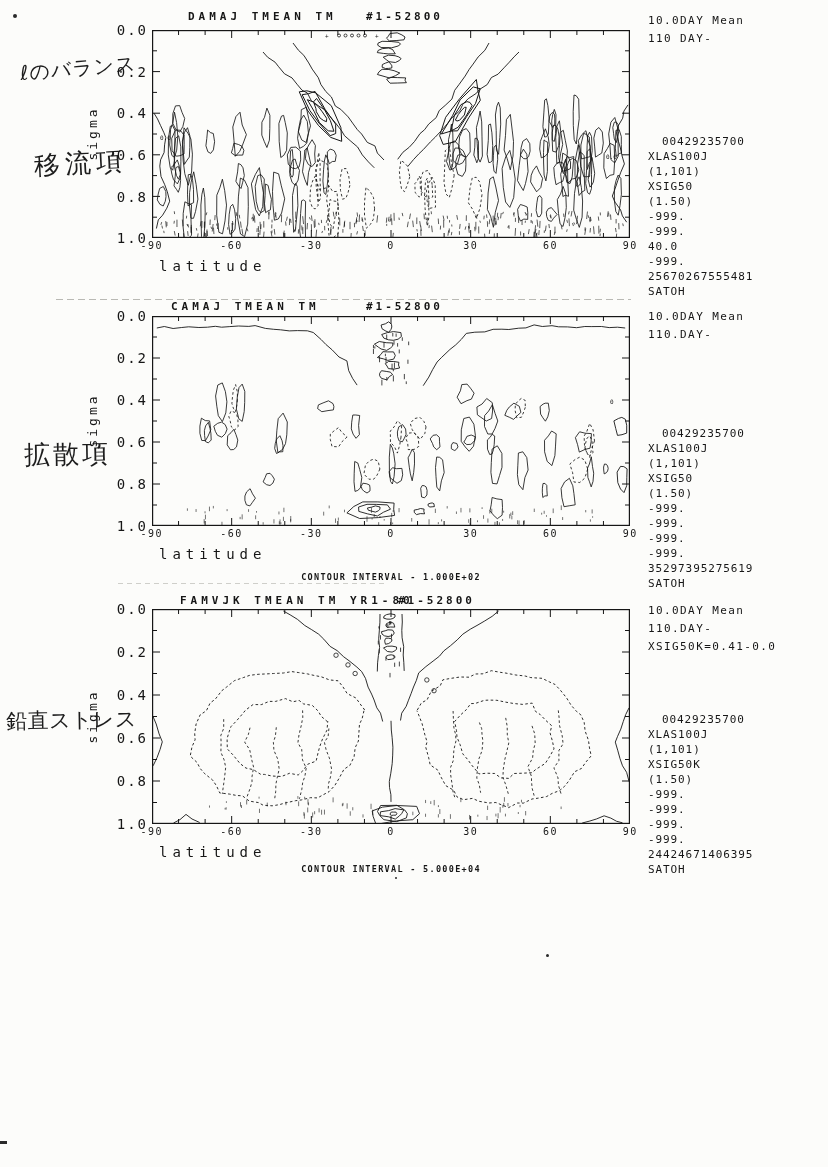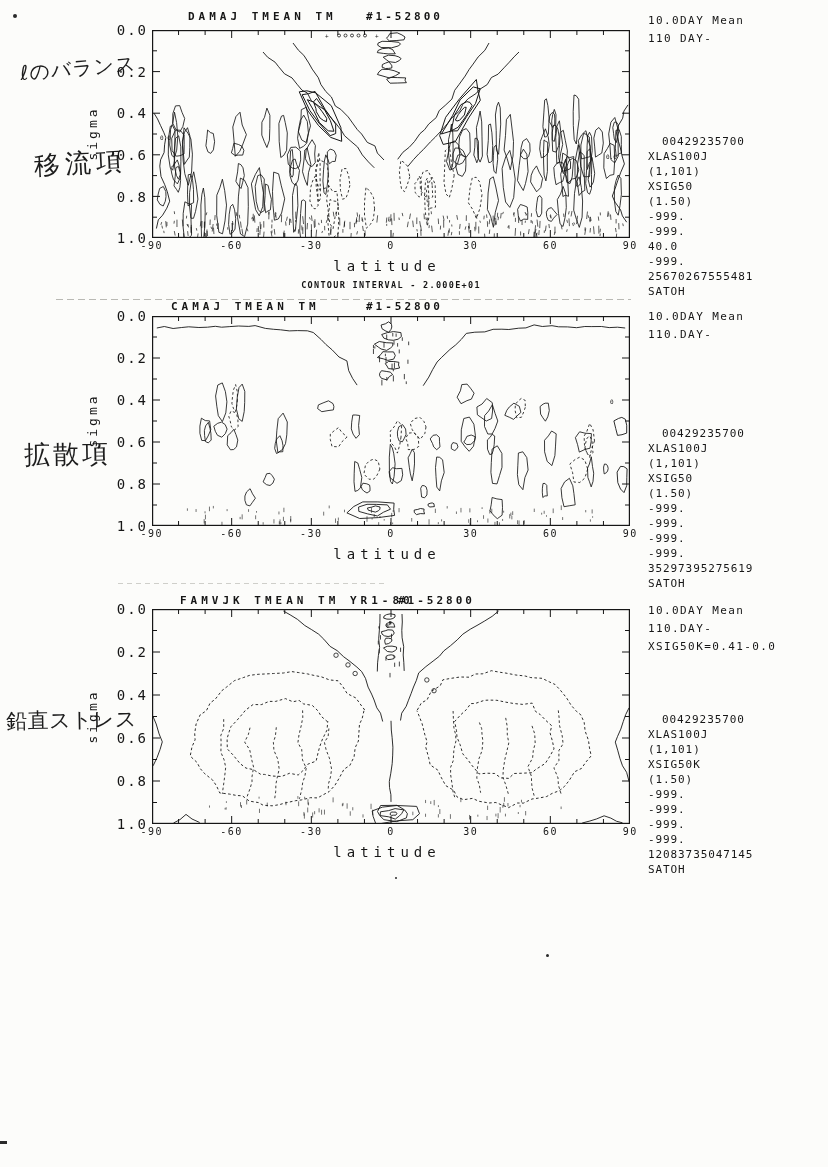--- a/index.html
+++ b/index.html
@@ -24,21 +24,21 @@
   .yticks{position:absolute;left:100px;width:48px;display:flex;flex-direction:column}
   .yticks div{flex:1;display:flex;align-items:center;justify-content:flex-end;font-size:14px;letter-spacing:2px}
   #p1 .yticks{top:9px;height:250px}
   #p2 .yticks{top:-1px;height:252px}
   #p3 .yticks{top:-5px;height:258px}
 
   .xticks{position:absolute;left:112px;width:558px;display:flex}
   .xticks div{flex:1;text-align:center;font-size:10px;letter-spacing:1.5px}
   #p1 .xticks{top:240px} #p2 .xticks{top:232px} #p3 .xticks{top:234px}
 
-  .xlabel{position:absolute;left:148px;width:478px;text-align:center;font-size:14px;letter-spacing:5px}
+  .xlabel{position:absolute;left:159px;width:478px;font-size:14px;letter-spacing:5px}
   #p1 .xlabel{top:258px} #p2 .xlabel{top:250px} #p3 .xlabel{top:252px}
 
   .cfooter{position:absolute;left:152px;width:478px;text-align:center;font-size:8.5px;font-weight:bold;letter-spacing:1.3px}
   #p1 .cfooter{top:280px} #p2 .cfooter{top:276px} #p3 .cfooter{top:272px}
 
   .sigma{position:absolute;left:62px;width:60px;text-align:center;font-size:13px;letter-spacing:3px;transform:rotate(-90deg)}
   #p1 .sigma{top:126px} #p2 .sigma{top:117px} #p3 .sigma{top:117px}
 
   .meta{position:absolute;left:648px;width:176px;font-size:11px}
   #p1 .meta{top:12px;height:284px} #p2 .meta{top:12px;height:284px} #p3 .meta{top:10px;height:290px}
@@ -518,21 +518,20 @@
     <div class="xticks">
         <div>-90</div>
         <div>-60</div>
         <div>-30</div>
         <div>0</div>
         <div>30</div>
         <div>60</div>
         <div>90</div>
       </div>
     <div class="xlabel">latitude</div>
-    <div class="cfooter">CONTOUR INTERVAL - 2.000E+01</div>
     <div class="meta">
       <div class="meta-top">
           <div>10.0DAY Mean</div>
           <div>110 DAY-</div>
         </div>
       <div class="meta-block">
           <div>00429235700</div>
           <div>XLAS100J</div>
           <div>(1,101)</div>
           <div>XSIG50</div>
@@ -787,20 +786,21 @@
     <div class="xticks">
         <div>-90</div>
         <div>-60</div>
         <div>-30</div>
         <div>0</div>
         <div>30</div>
         <div>60</div>
         <div>90</div>
       </div>
     <div class="xlabel">latitude</div>
+    <div class="cfooter">CONTOUR INTERVAL - 1.000E+02</div>
     <div class="meta">
       <div class="meta-top">
           <div>10.0DAY Mean</div>
           <div>110.DAY-</div>
         </div>
       <div class="meta-block">
           <div>00429235700</div>
           <div>XLAS100J</div>
           <div>(1,101)</div>
           <div>XSIG50</div>
@@ -999,37 +999,38 @@
     <div class="xticks">
         <div>-90</div>
         <div>-60</div>
         <div>-30</div>
         <div>0</div>
         <div>30</div>
         <div>60</div>
         <div>90</div>
       </div>
     <div class="xlabel">latitude</div>
+    <div class="cfooter">CONTOUR INTERVAL - 5.000E+04</div>
     <div class="meta">
       <div class="meta-top">
           <div>10.0DAY Mean</div>
           <div>110.DAY-</div>
           <div>XSIG50K=0.41-0.0</div>
         </div>
       <div class="meta-block">
           <div>00429235700</div>
           <div>XLAS100J</div>
           <div>(1,101)</div>
           <div>XSIG50K</div>
           <div>(1.50)</div>
           <div>-999.</div>
           <div>-999.</div>
           <div>-999.</div>
           <div>-999.</div>
-          <div>12083735047145</div>
+          <div>24424671406395</div>
           <div>SATOH</div>
         </div>
     </div>
   </section>
 
   <div class="scanline" id="sl1"></div>
   <div class="scanline" id="sl2"></div>
   <div class="dot" id="d1"></div>
   <div class="dot" id="d2"></div>
   <div class="dot" id="d3"></div>

